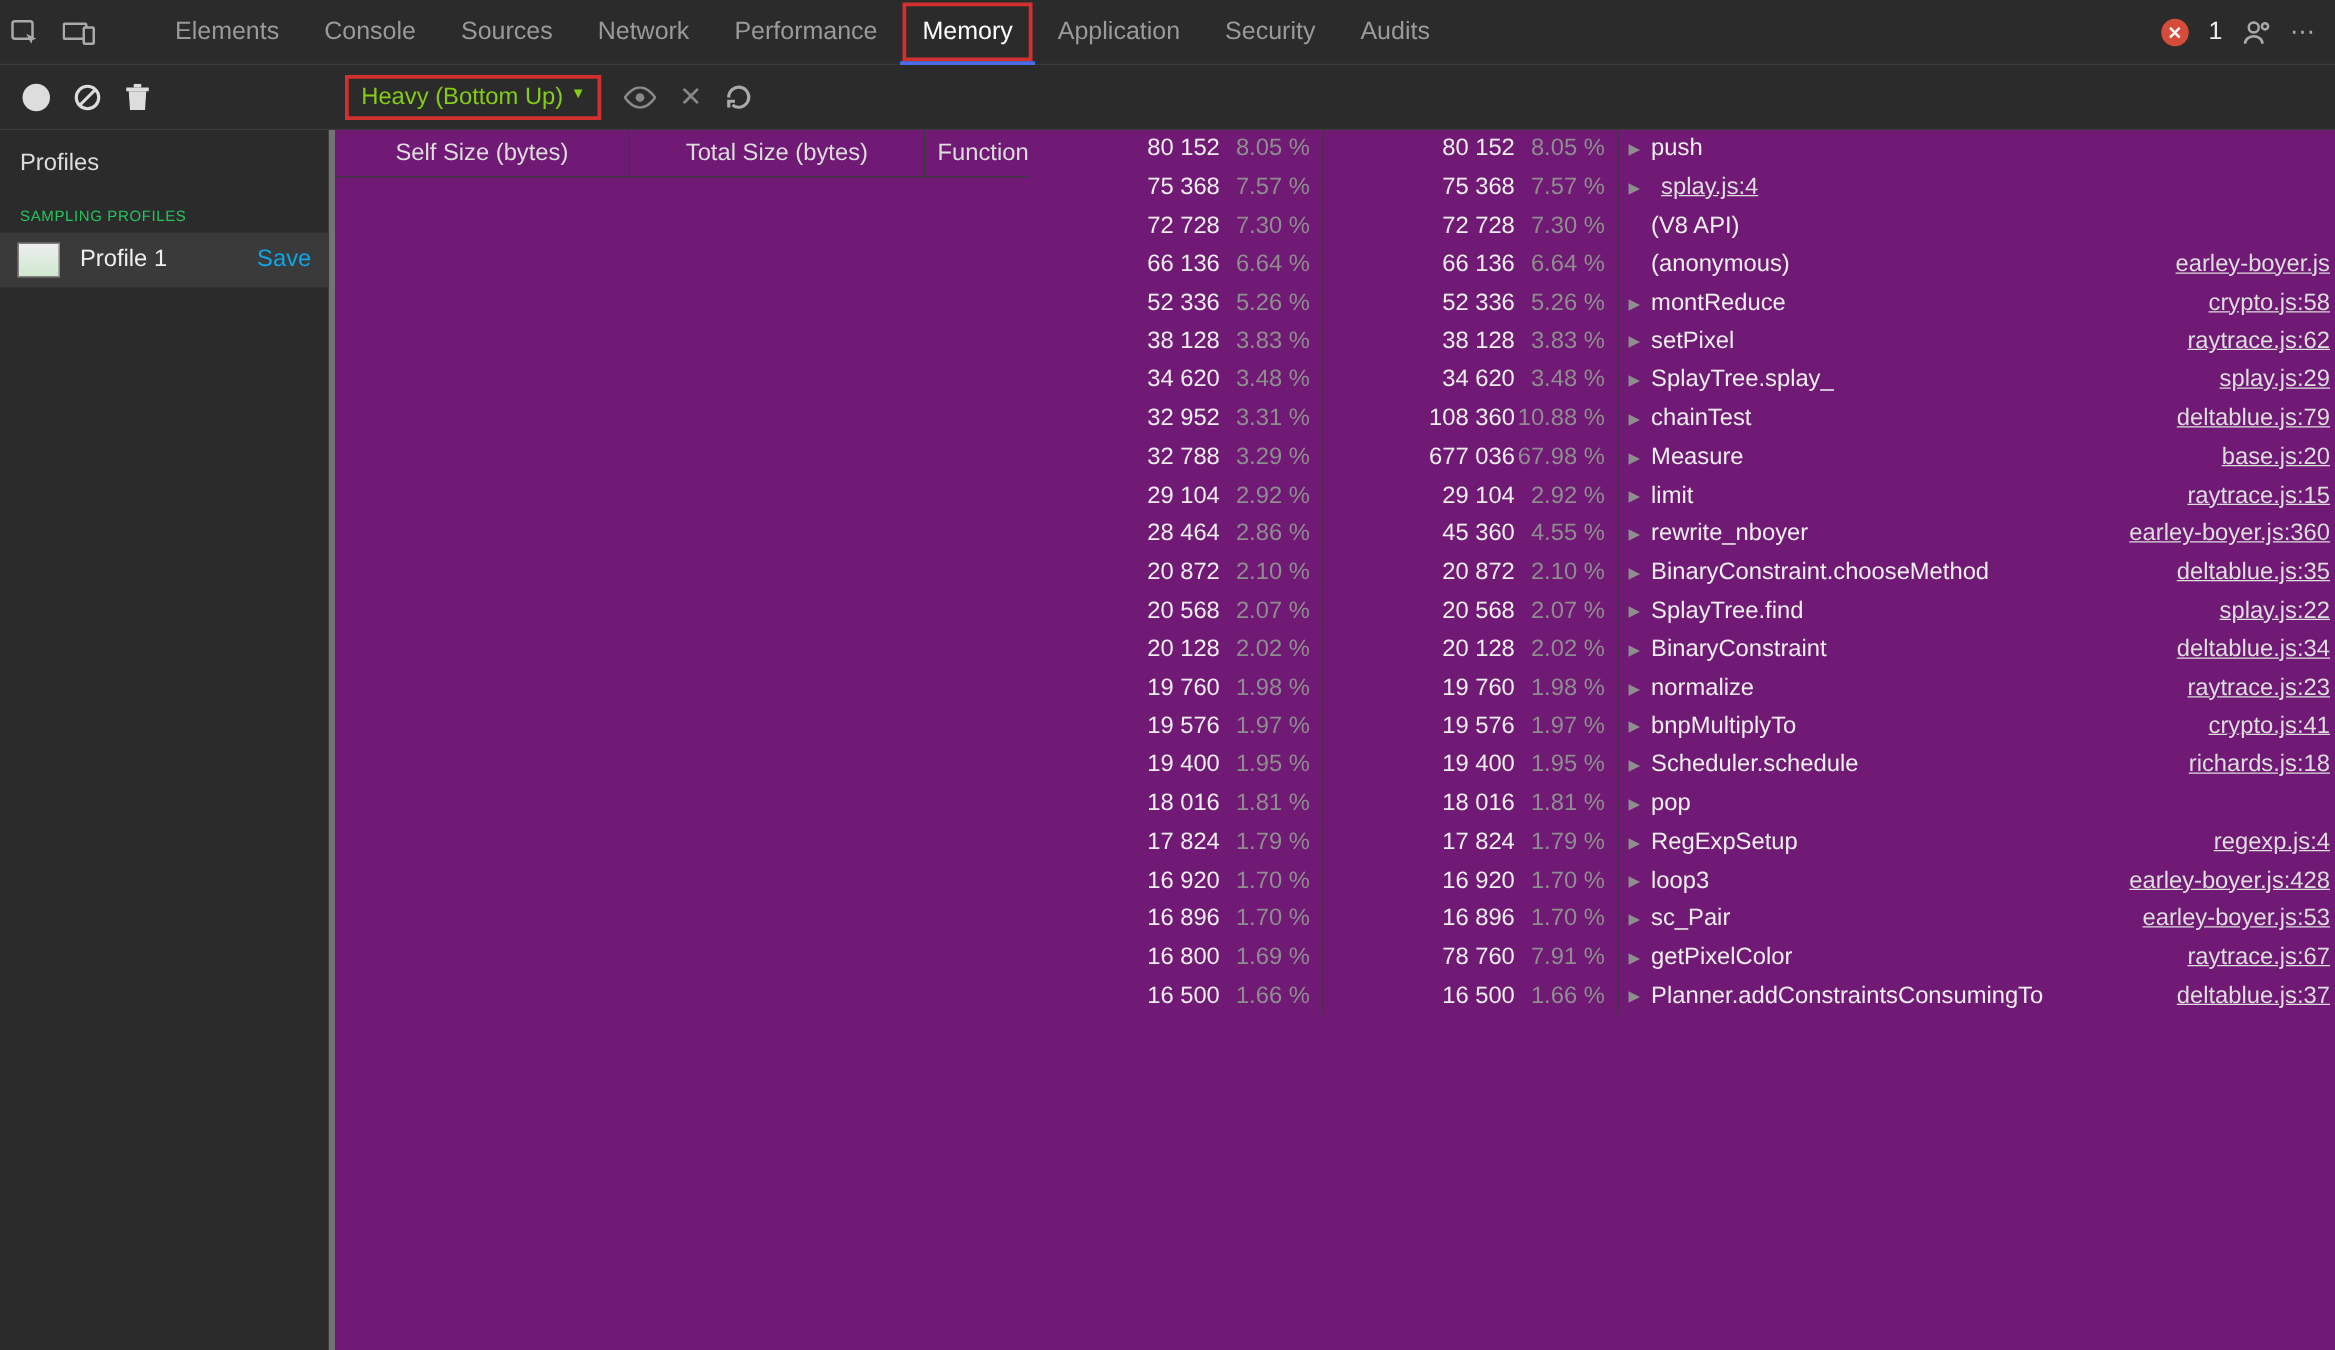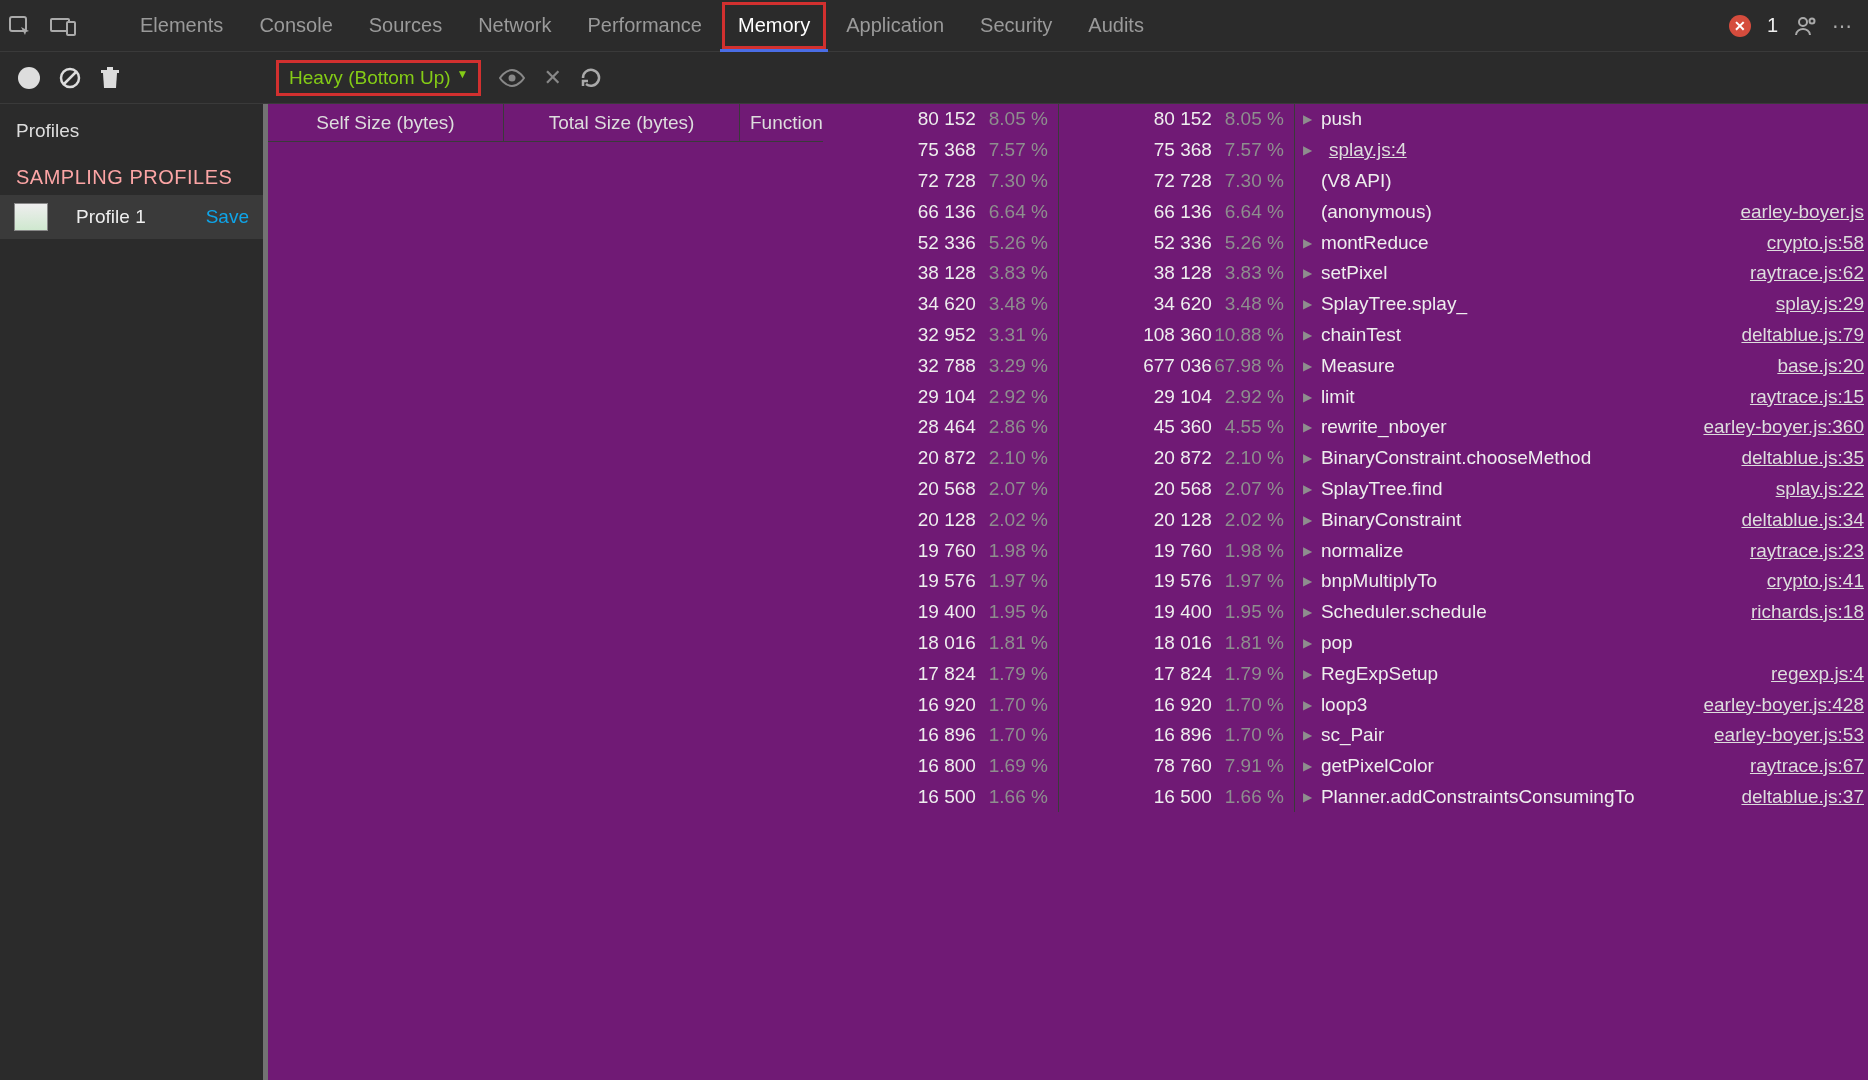--- a/index.html
+++ b/index.html
@@ -75,23 +75,23 @@
 
   
   .main { display:flex; height:calc(1080px - 52px - 52px); }
   .sidebar {
     width:268px;
     background:#2b2b2b;
     border-right:5px solid #737373;
     font-size:19px;
   }
   .sidebar .sec-title { padding:16px 16px 10px; color:#ddd; }
-  .sidebar .sec-sub   { padding:14px 16px 6px; color:#fca5a5; font-size:20px; letter-spacing:.5px; }
+  .sidebar .sec-sub   { padding:14px 16px 6px; color:#22c55e; font-size:12px; letter-spacing:.5px; }
   .profile-row {
-    display:flex; align-items:center; gap:28px;
+    display:flex; align-items:center; gap:16px;
     padding:8px 14px;
     background:#3a3a3a;
   }
   .profile-row .thumb {
     width:34px; height:28px; background:linear-gradient(#eee,#cfe8cf);
     border:1px solid #888;
   }
   .profile-row .name { flex:1; color:#eee; }
   .profile-row .save { color:#0ea5e9; cursor:pointer; }
 

